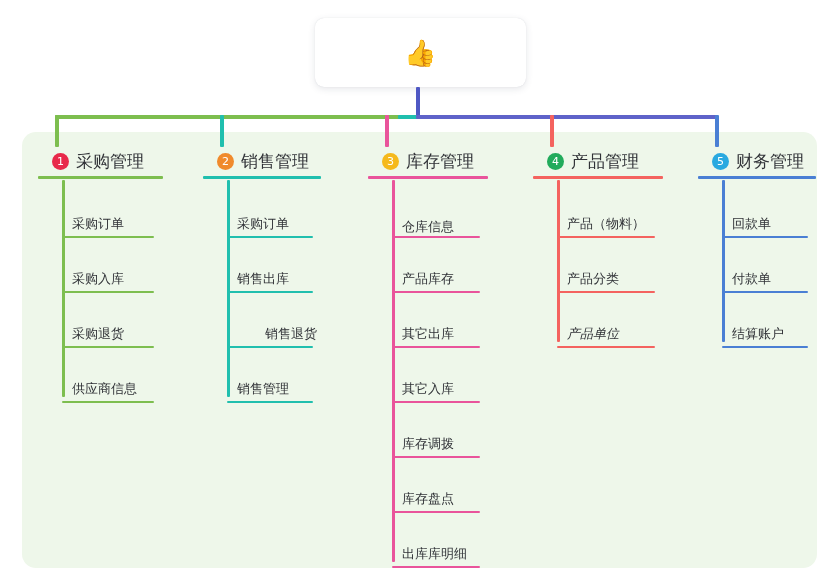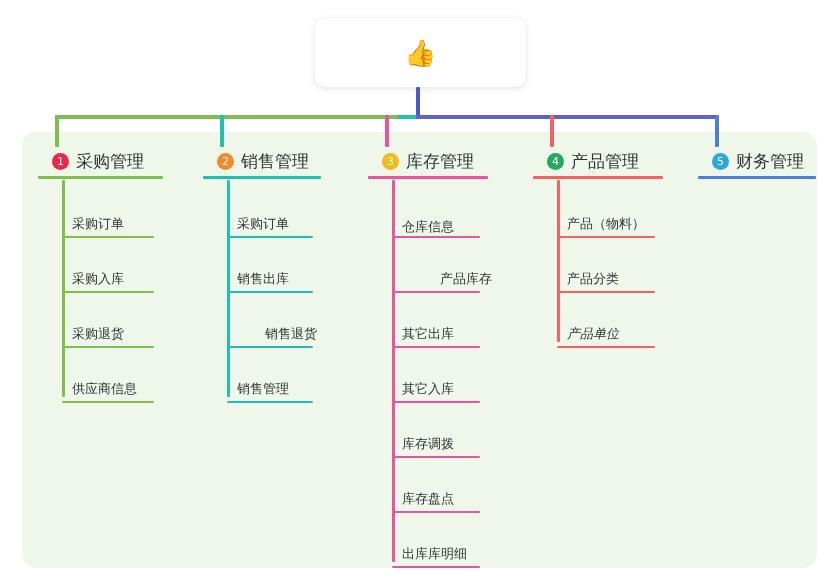--- a/index.html
+++ b/index.html
@@ -117,21 +117,21 @@
       <div class="col" style="left: 368px;">
         <div class="col-head">
           <span class="badge" style="background: rgb(245, 185, 28);">3</span>
           <span class="col-title">库存管理</span>
           <div class="head-rule" style="width: 120px; background: rgb(233, 84, 155);"></div>
         </div>
         <div class="col-body" style="height: 382px;">
           <div class="trunk" style="height: 382px; background: rgb(233, 84, 155);"></div>
           <div class="leaf-label" style="top: 38px;">仓库信息</div>
           <div class="leaf-rule" style="top: 56px; width: 88px; background: rgb(233, 84, 155);"></div>
-          <div class="leaf-label" style="top: 90px; margin-left: 38px;">产品库存</div>
+          <div class="leaf-label" style="top: 90px;">产品库存</div>
           <div class="leaf-rule" style="top: 111px; width: 88px; background: rgb(233, 84, 155);"></div>
           <div class="leaf-label" style="top: 145px;">其它出库</div>
           <div class="leaf-rule" style="top: 166px; width: 88px; background: rgb(233, 84, 155);"></div>
           <div class="leaf-label" style="top: 200px;">其它入库</div>
           <div class="leaf-rule" style="top: 221px; width: 88px; background: rgb(233, 84, 155);"></div>
           <div class="leaf-label" style="top: 255px;">库存调拨</div>
           <div class="leaf-rule" style="top: 276px; width: 88px; background: rgb(233, 84, 155);"></div>
           <div class="leaf-label" style="top: 310px;">库存盘点</div>
           <div class="leaf-rule" style="top: 331px; width: 88px; background: rgb(233, 84, 155);"></div>
           <div class="leaf-label" style="top: 365px;">出库库明细</div>
@@ -153,16 +153,25 @@
           <div class="leaf-label" style="top: 145px; font-style: italic;">产品单位</div>
           <div class="leaf-rule" style="top: 166px; width: 98px; background: rgb(244, 99, 95);"></div>
         </div>
       </div>
       <div class="col" style="left: 698px;">
         <div class="col-head">
           <span class="badge" style="background: rgb(41, 169, 224);">5</span>
           <span class="col-title">财务管理</span>
           <div class="head-rule" style="width: 118px; background: rgb(74, 127, 212);"></div>
         </div>
+        <div class="col-body" style="height: 162px;">
+          <div class="trunk" style="height: 162px; background: rgb(74, 127, 212);"></div>
+          <div class="leaf-label" style="top: 35px;">回款单</div>
+          <div class="leaf-rule" style="top: 56px; width: 86px; background: rgb(74, 127, 212);"></div>
+          <div class="leaf-label" style="top: 90px;">付款单</div>
+          <div class="leaf-rule" style="top: 111px; width: 86px; background: rgb(74, 127, 212);"></div>
+          <div class="leaf-label" style="top: 145px;">结算账户</div>
+          <div class="leaf-rule" style="top: 166px; width: 86px; background: rgb(74, 127, 212);"></div>
+        </div>
       </div>
     </div>
 
 </div>
 
 </body></html>

